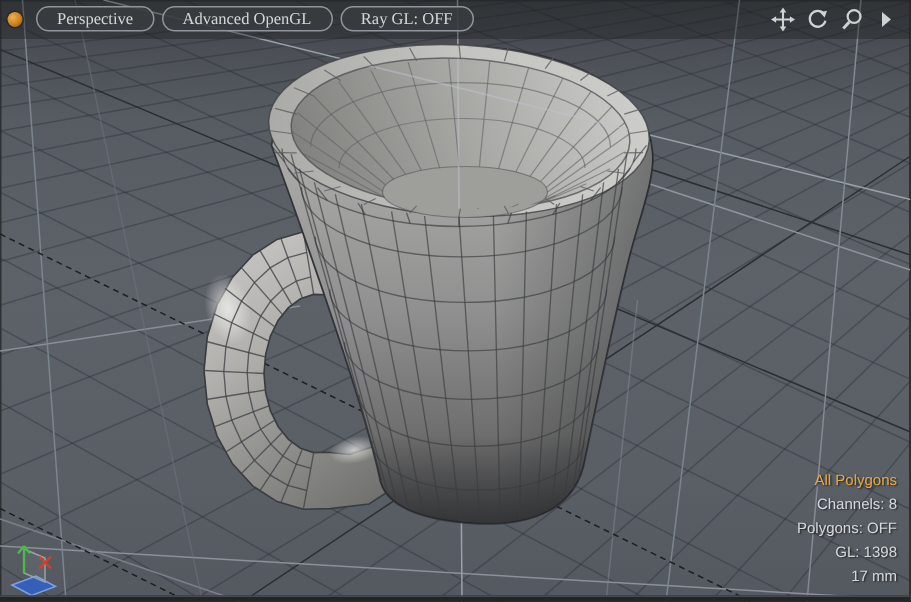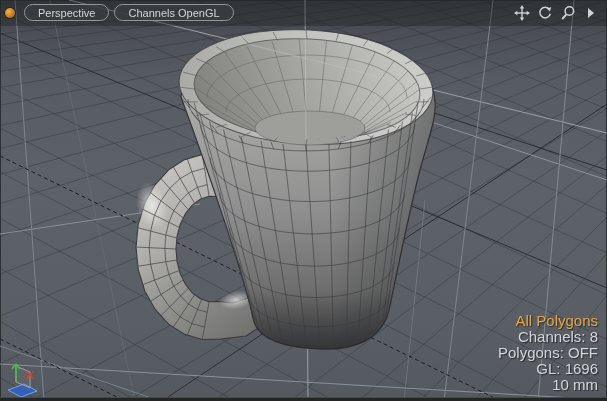--- a/index.html
+++ b/index.html
@@ -7,24 +7,24 @@
     background:linear-gradient(180deg,#3d4145 0%,#4b4f55 8%,#575c63 20%,#5d6269 45%,#5a5f66 80%,#545960 100%);
     box-shadow:inset 0 0 0 1px #2e3134;}
   .scene{position:absolute;left:0;top:0;}
   .topstrip{position:absolute;left:0;top:0;width:100%;height:26px;background:rgba(30,33,36,0.40);}
   .toolbar{position:absolute;left:5px;top:4px;display:flex;align-items:center;gap:5px;}
   .vdot{width:10px;height:10px;border-radius:50%;margin-right:4px;
     background:radial-gradient(circle at 35% 35%, #f2b24a, #c47a1c 60%, #7a4a10);
     box-shadow:0 0 0 1px #26282b;}
   .pill{height:17px;line-height:16px;padding:0 13px;border-radius:9px;border:1px solid #90969b;
     background:rgba(56,60,64,0.85);color:#d4d7d9;font-size:11px;text-align:center;cursor:default;
-    font-family:Liberation Sans, sans-serif;}
+    font-family:Liberation Serif, serif;}
   .navicons{position:absolute;right:8px;top:4px;display:flex;align-items:center;gap:6px;}
   .navicons .ic{display:inline-flex;width:17px;height:17px;align-items:center;justify-content:center;}
-  .status{position:absolute;right:9px;bottom:8px;text-align:right;font-size:15px;line-height:16px;
+  .status{position:absolute;right:9px;bottom:8px;text-align:right;font-size:10px;line-height:16px;
     color:#d5d8da;text-shadow:1px 1px 1px rgba(20,22,24,0.7);}
   .status .amber{color:#e9a83d;}
   .bottomstrip{position:absolute;left:0;bottom:0;width:100%;height:4px;background:#232527;border-top:1px solid #454a4f;box-sizing:border-box;}
 </style>
 </head>
 <body>
 
 <div class="viewport">
 
   <svg class="scene" id="scene" width="607" height="401">
@@ -295,21 +295,22 @@
         <line x1="34" y1="371" x2="26" y2="379"></line>
       </g>
     </g>
   </svg>
 
   <div class="topstrip"></div>
 
   <div class="toolbar">
     <span class="vdot"></span>
     <button class="pill">Perspective</button>
-    <button class="pill">Channels OpenGL</button>
+    <button class="pill">Advanced OpenGL</button>
+    <button class="pill">Ray GL: OFF</button>
   </div>
 
   <div class="navicons">
     <span class="ic">
       <svg width="16" height="16" viewBox="0 0 16 16">
         <g stroke="#cfd2d3" stroke-width="1.4">
             <line x1="8" y1="3" x2="8" y2="13"></line>
             <line x1="3" y1="8" x2="13" y2="8"></line>
           </g>
         <g fill="#cfd2d3">
@@ -336,18 +337,18 @@
       <svg width="8" height="12" viewBox="0 0 8 12">
           <polygon points="1,1 7,6 1,11" fill="#cfd2d3"></polygon>
         </svg>
     </span>
   </div>
 
   <div class="status">
     <div class="amber">All Polygons</div>
     <div>Channels: 8</div>
     <div>Polygons: OFF</div>
-    <div>GL: 1696</div>
-    <div>10 mm</div>
+    <div>GL: 1398</div>
+    <div>17 mm</div>
   </div>
 
   <div class="bottomstrip"></div>
 </div>
 
 </body></html>

